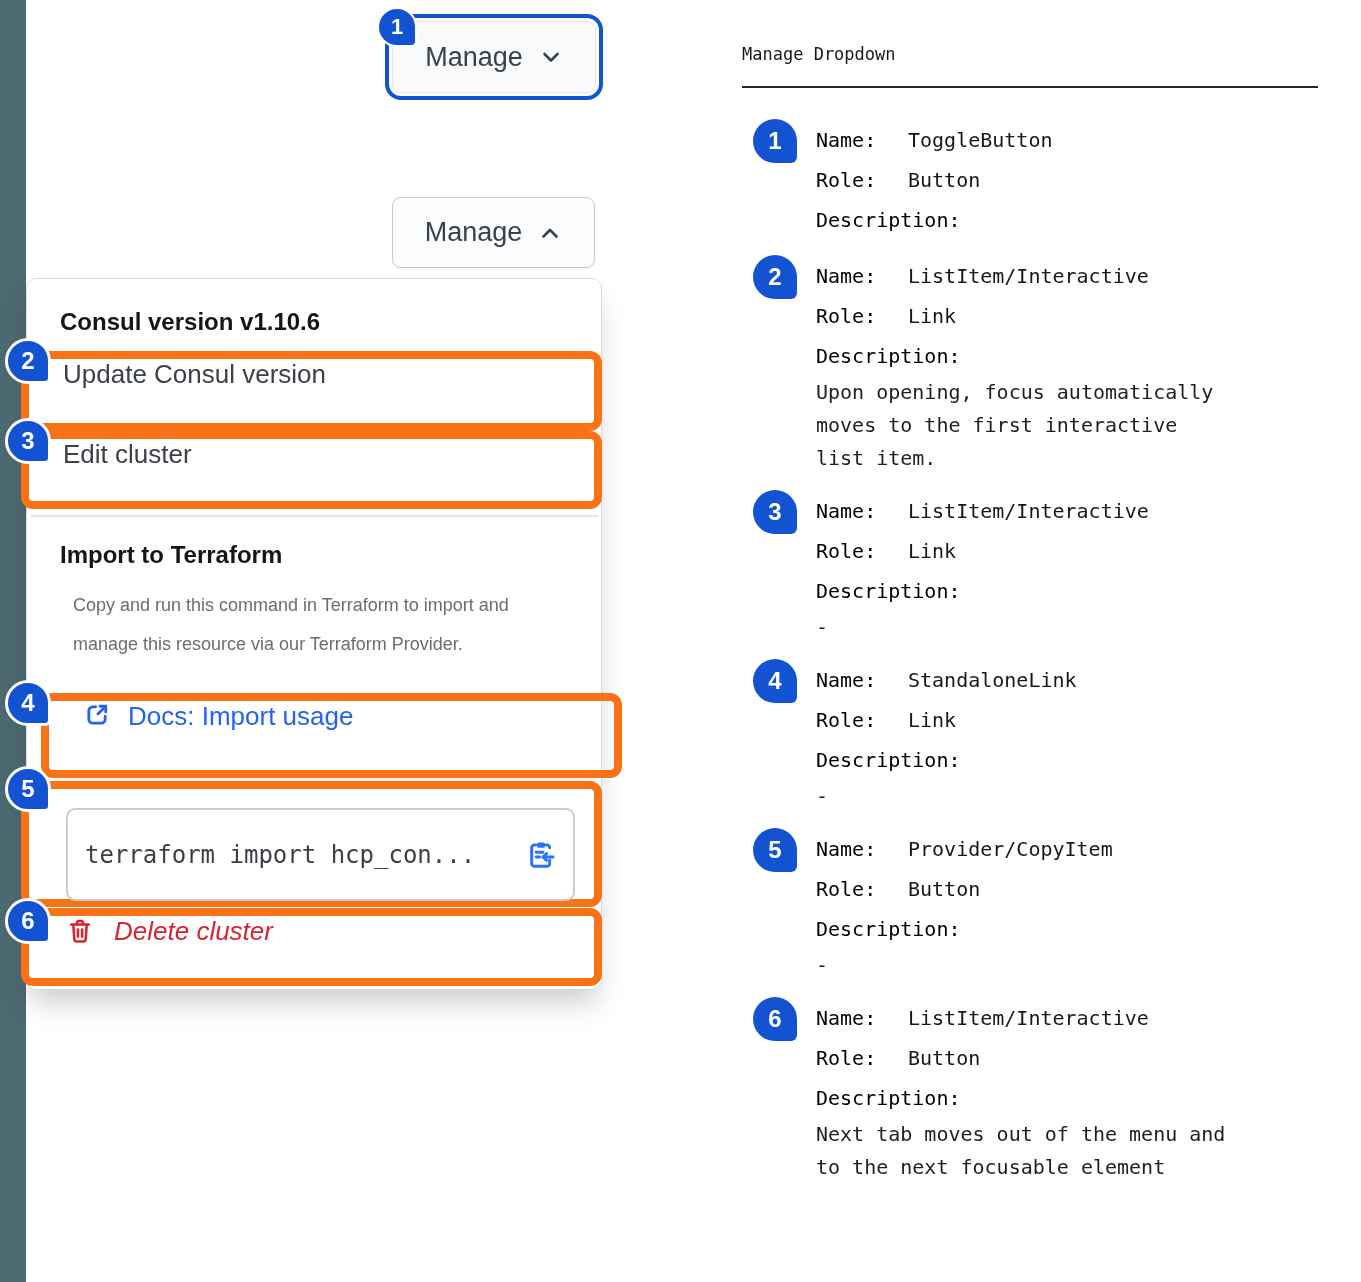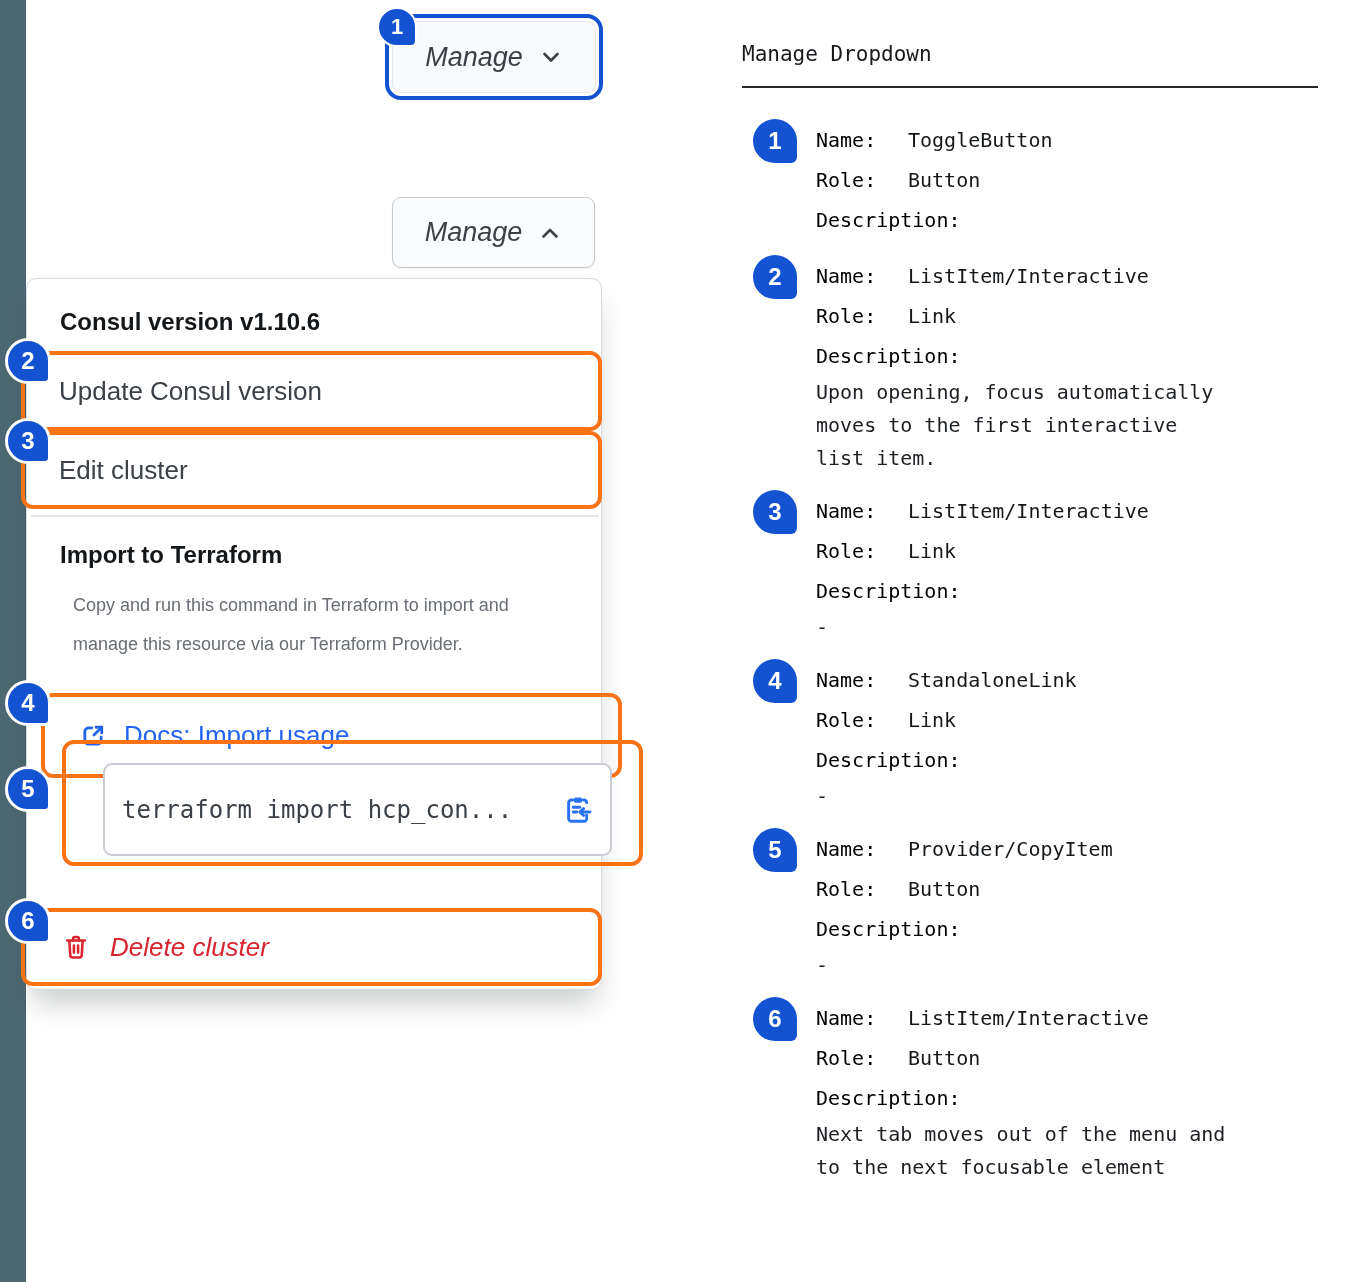--- a/index.html
+++ b/index.html
@@ -15,48 +15,48 @@
     background:#1353D2; color:#ffffff; font-weight:bold;
     border-radius:50% 50% 6px 50%; z-index:30;
   }
   .badge.ringed { width:46px; height:46px; border:3px solid #ffffff; font-size:24px; }
   .badge.small  { width:40px; height:40px; border:2px solid #ffffff; font-size:22px; }
   .badge.plain  { width:44px; height:44px; font-size:24px; }
 
   
   .toggle-btn {
     position:absolute; display:flex; align-items:center; justify-content:center; gap:16px;
-    background:#f9fafb; border-radius:9px; font-size:27px; color:#3B4147; cursor:pointer;font-style:italic;
+    background:#f9fafb; border-radius:9px; font-size:27px; color:#3B4147; cursor:pointer;
   }
   #btn-collapsed { left:392px; top:21px; width:204px; height:72px;
     outline:4px solid #1353D2; outline-offset:3px; border:1px solid #e4e6ea; }
   #btn-expanded { left:392px; top:197px; width:203px; height:71px;
     border:1.5px solid #c6c9ce; background:#fbfcfd; box-shadow:0 1px 2px rgba(0,0,0,.06); }
 
   
   .panel {
     position:absolute; left:26px; top:278px; width:576px; height:712px;
     background:#ffffff; border:1px solid #d8dadf; border-radius:10px;
     box-shadow:0 18px 28px -6px rgba(45,50,55,.25); z-index:5;
   }
 
   .menu-header { position:absolute; left:60px; font-size:24px; font-weight:bold; color:#14171A; z-index:10; }
   #version-header { top:308px; }
   #import-title  { top:541px; }
 
   
   .focus-box {
     position:absolute; left:21px; width:581px;
-    border:4px solid #f97316; border-radius:12px; background:transparent;
-    display:flex; align-items:center; padding-left:34px; z-index:10; cursor:pointer;
+    border:8px solid #f97316; border-radius:12px; background:transparent;
+    display:flex; padding-left:34px; z-index:10; cursor:pointer;
   }
   #box-update { top:351px; height:80px; }
   #box-edit   { top:431px; height:78px; }
   #box-docs   { top:693px; height:85px; gap:17px;margin-left:20px; }
-  #box-copy   { top:740px; height:126px;margin-left:41px; }
+  #box-copy   { top:781px; height:126px; }
   #box-delete { top:908px; height:78px; gap:20px; padding-left:37px; }
 
   .menu-item-label { font-size:26px; color:#3B4147; }
   .divider { position:absolute; left:31px; top:515px; width:568px; height:2px; background:#e3e5e9; z-index:10; }
 
   .import-desc {
     position:absolute; left:73px; top:586px; width:470px; z-index:10;
     font-size:18px; line-height:39px; color:#696E74;
   }
 
@@ -66,21 +66,21 @@
     position:absolute; left:37px; top:19px; width:509px; height:93px;
     border:2px solid #c9ccd2; border-radius:9px; background:#ffffff;
     display:flex; align-items:center; justify-content:space-between; padding:0 16px 0 17px;
   }
   .copy-code { font-family:"DejaVu Sans Mono", monospace; font-size:24px; color:#3A4046; white-space:nowrap; }
 
   .delete-label { font-size:26px; color:#D8252F; font-weight:500;font-style:italic; }
 
   
   .legend { position:absolute; left:742px; top:40px; width:578px; font-family:"DejaVu Sans Mono", monospace; }
-  .legend-title { font-size:21px; color:#17191C; line-height:28px; }
+  .legend-title { font-size:17px; color:#17191C; line-height:28px; }
   .legend-rule { margin-top:18px; width:576px; height:2px; background:#26282b; }
   .entries { margin-top:32px; }
   .entry { display:flex; align-items:flex-start; margin-bottom:16px; }
   .entry .badge { position:relative; flex:0 0 auto; margin-left:11px; margin-right:19px; margin-top:-1px;
                   font-family:"Liberation Sans", sans-serif; }
   .entry-text { flex:1 1 auto; font-size:20px; }
   .entry-row { display:flex; line-height:40px; }
   .entry-lbl { color:#000000; width:92px; flex:0 0 auto; }
   .entry-val { color:#15181B; }
   .entry-desc { color:#1C1F23; line-height:33px; max-width:34.5ch; }

